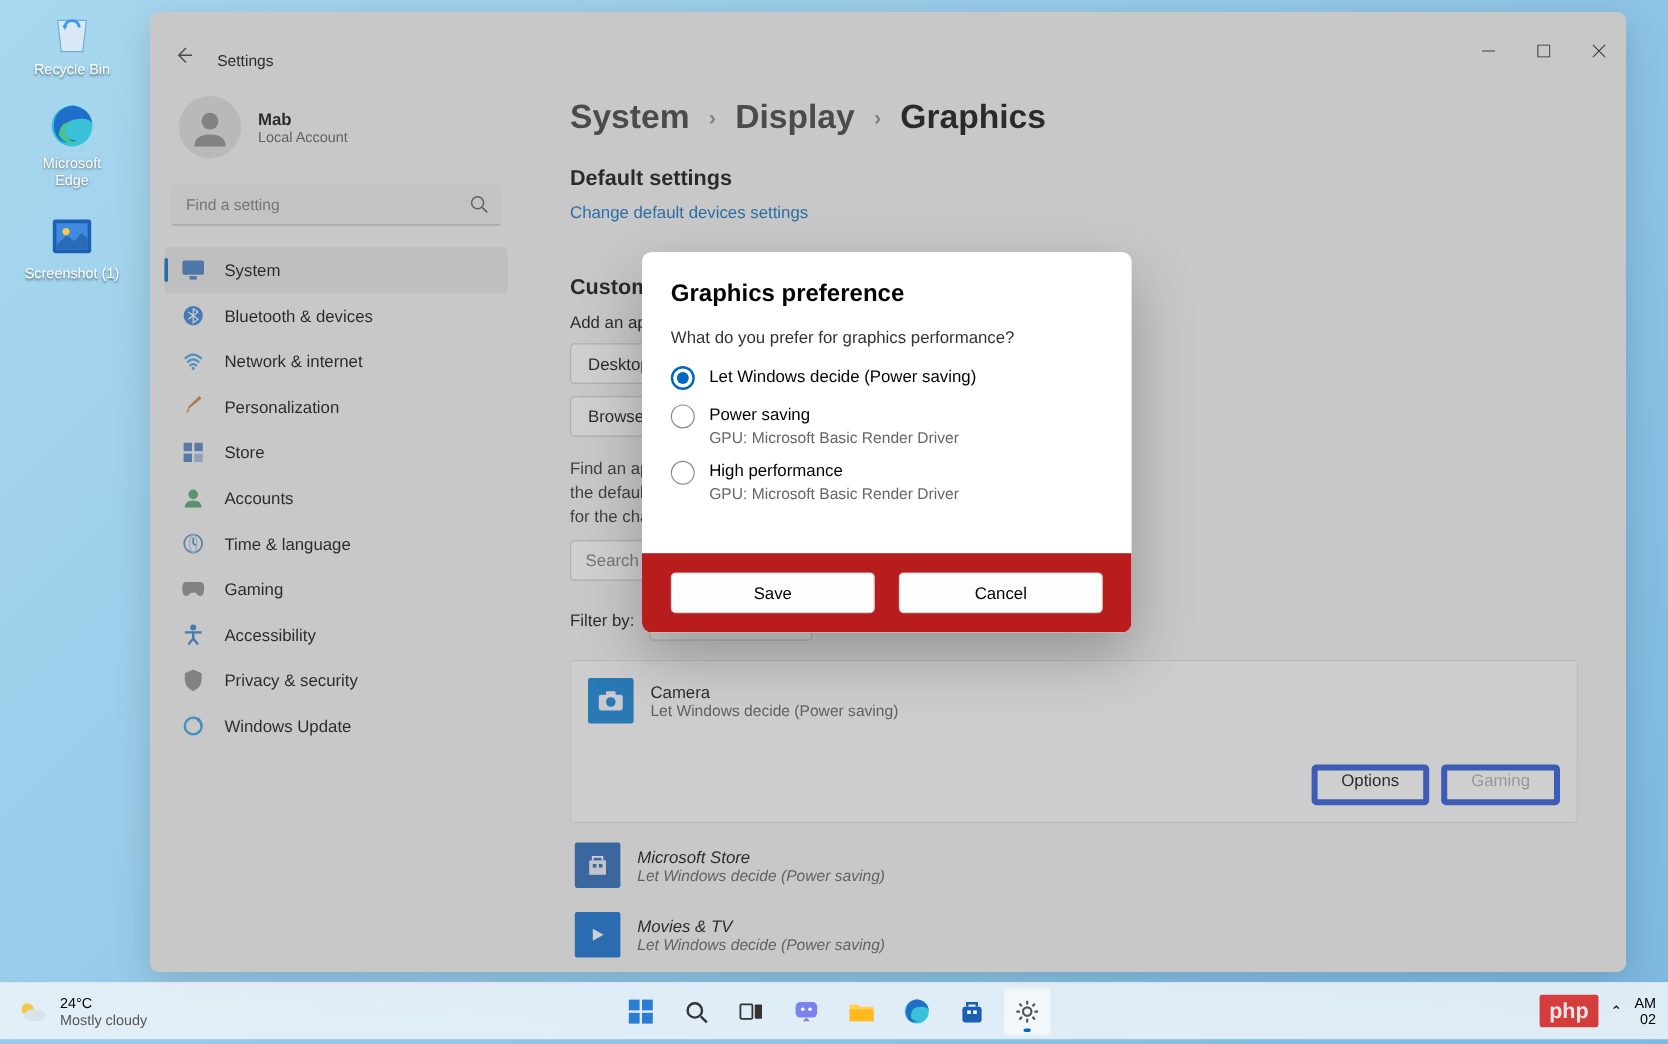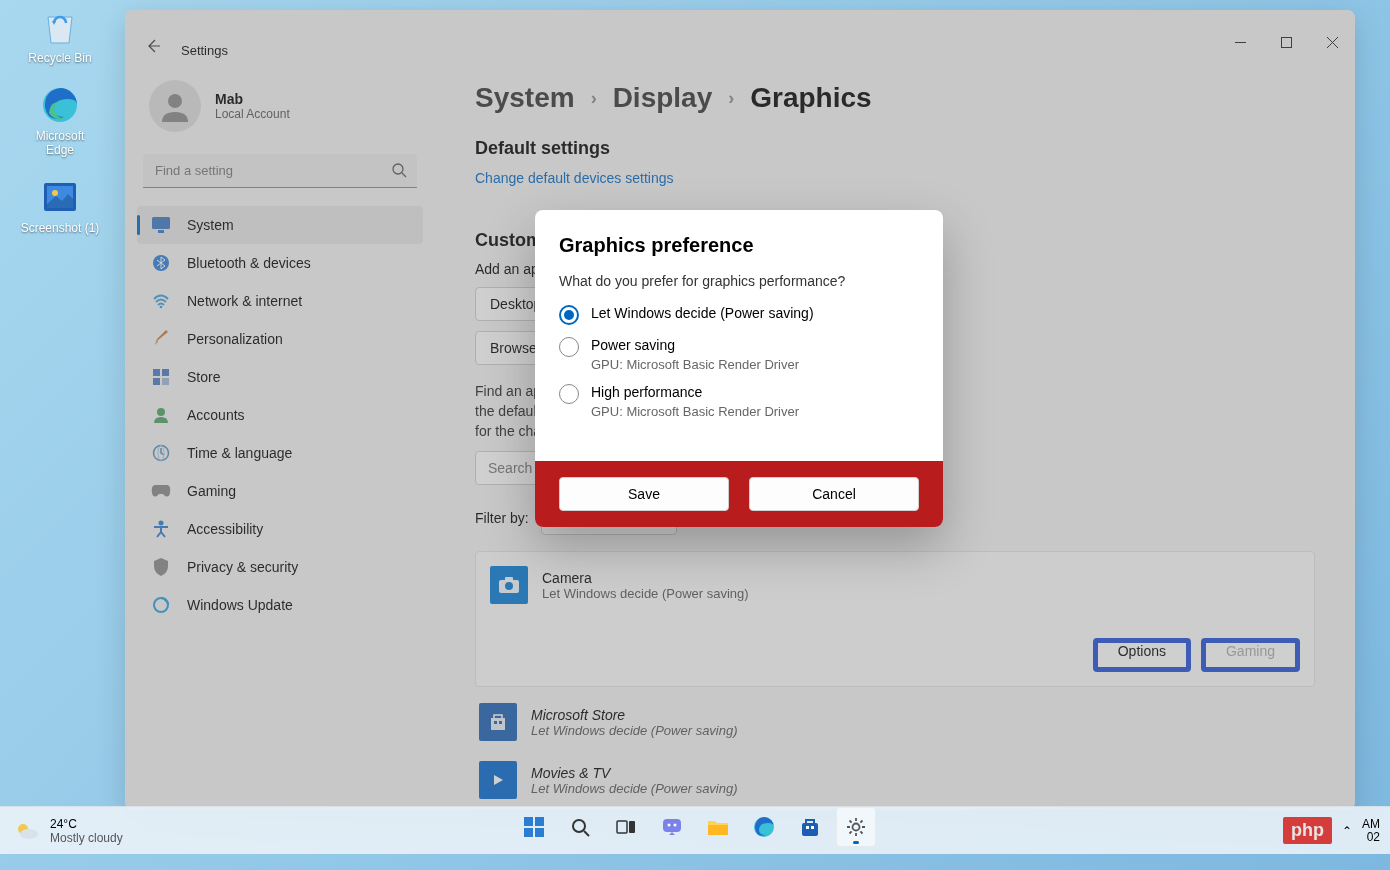--- a/index.html
+++ b/index.html
@@ -74,21 +74,21 @@
 .radio.checked { border: 2px solid #0067c0; }
 .radio.checked::after { content: ""; position: absolute; inset: 3px; background: #0067c0; border-radius: 50%; }
 .radio-row .rl { font-size: 14px; }
 .radio-row .rs { font-size: 13px; color: #666; margin-top: 4px; }
 .check-row { display: flex; align-items: center; margin-top: 18px; cursor: pointer; }
 .check { width: 20px; height: 20px; border: 1px solid #888; border-radius: 4px; margin-right: 14px; }
 .dialog-footer { background: #b91c1c; padding: 16px 24px; display: flex; gap: 20px; }
 .dialog-footer .dbtn { flex: 1; height: 34px; border: 1px solid #d0d0d0; border-radius: 4px; background: #fdfdfd; font-size: 14px; cursor: pointer; display: flex; align-items: center; justify-content: center; }
 
 
-.taskbar { position: absolute; bottom: 16px; left: 0; right: 0; height: 48px; background: rgba(238,244,249,0.85); backdrop-filter: blur(20px); display: flex; border-top: 1px solid rgba(0,0,0,.05); }
+.taskbar { position: absolute; bottom: 4px; left: 0; right: 0; height: 48px; background: rgba(238,244,249,0.85); backdrop-filter: blur(20px); display: flex; align-items: center; border-top: 1px solid rgba(0,0,0,.05); }
 .tb-left { display: flex; align-items: center; padding-left: 14px; gap: 10px; }
 .weather-ic { width: 26px; height: 26px; }
 .tb-left .wt { font-size: 12px; line-height: 14px; }
 .tb-center { position: absolute; left: 50%; transform: translateX(-50%); display: flex; gap: 6px; }
 .tb-icon { width: 40px; height: 40px; border-radius: 4px; display: flex; align-items: center; justify-content: center; cursor: pointer; }
 .tb-icon.active { background: rgba(255,255,255,.6); box-shadow: inset 0 0 0 1px rgba(0,0,0,.05); position: relative; }
 .tb-icon.active::after { content:""; position:absolute; bottom:3px; left:50%; transform:translateX(-50%); width:6px; height:3px; background:#0067c0; border-radius:2px; }
 .tb-right { margin-left: auto; display: flex; align-items: center; padding-right: 10px; gap: 10px; font-size: 12px; }
 .php-badge { background: #d53c3c; color: #e5e5e5; padding: 3px 8px; font-weight: bold; font-size: 18px; border-radius: 2px; }
 </style>

